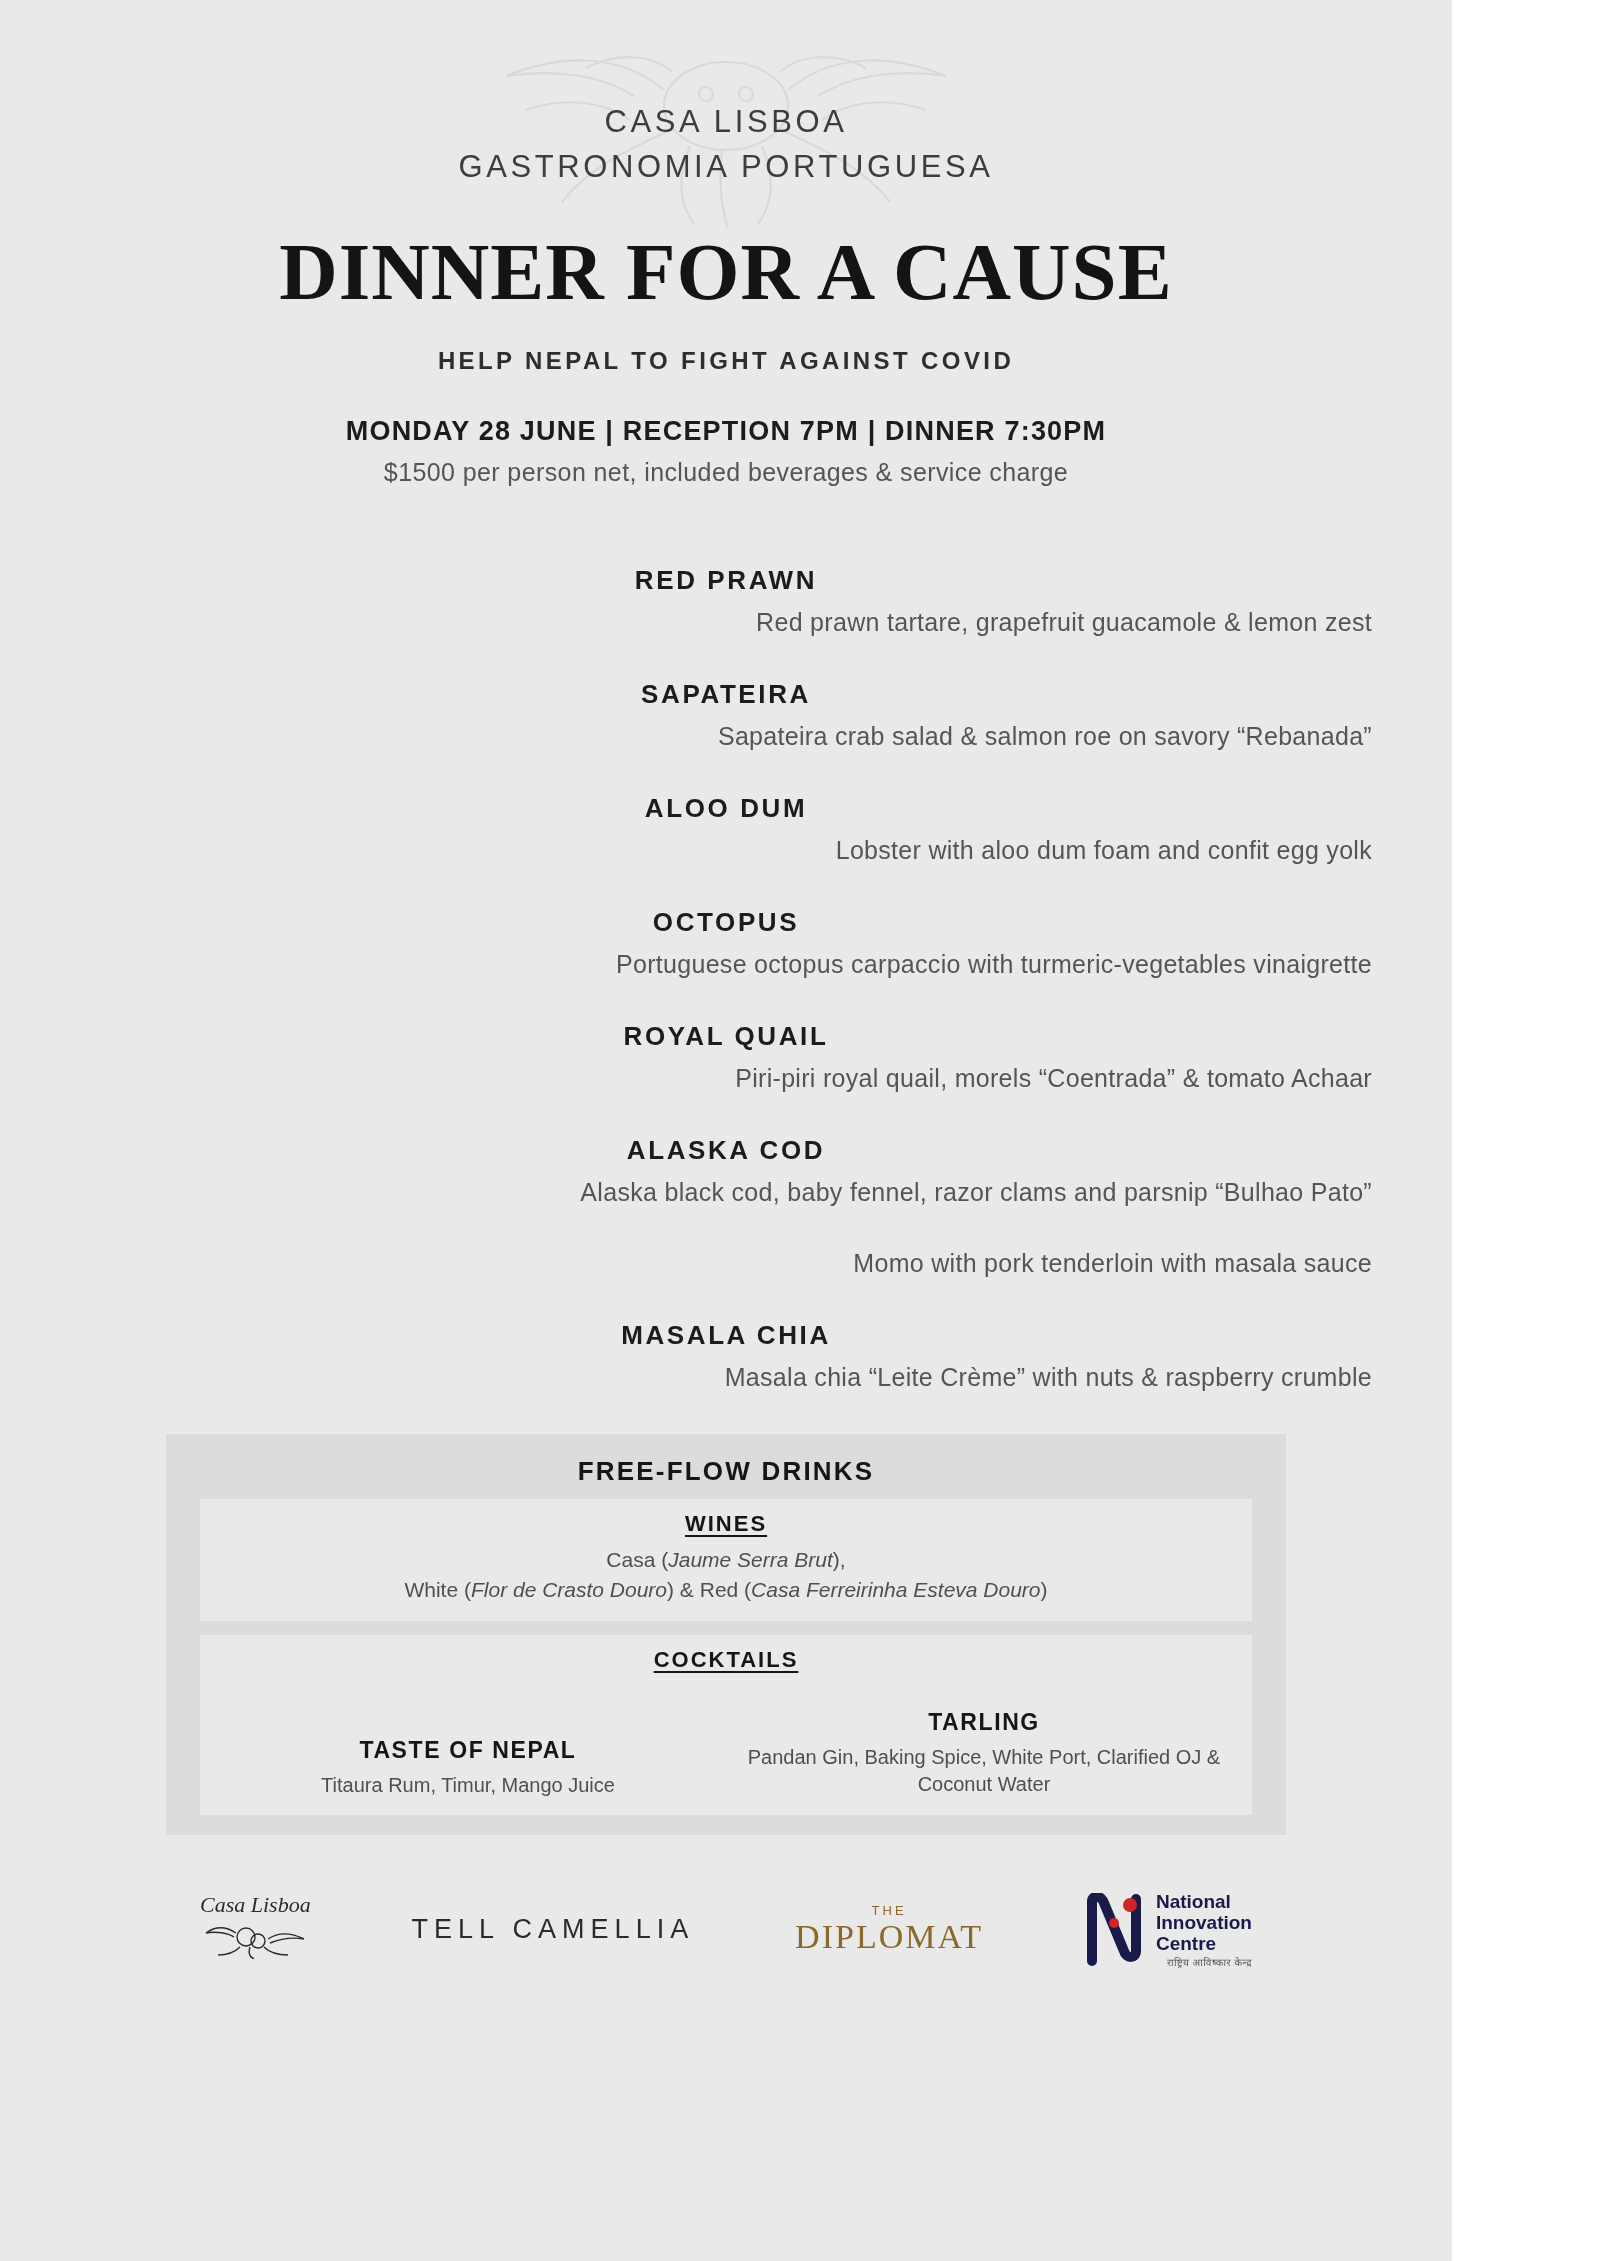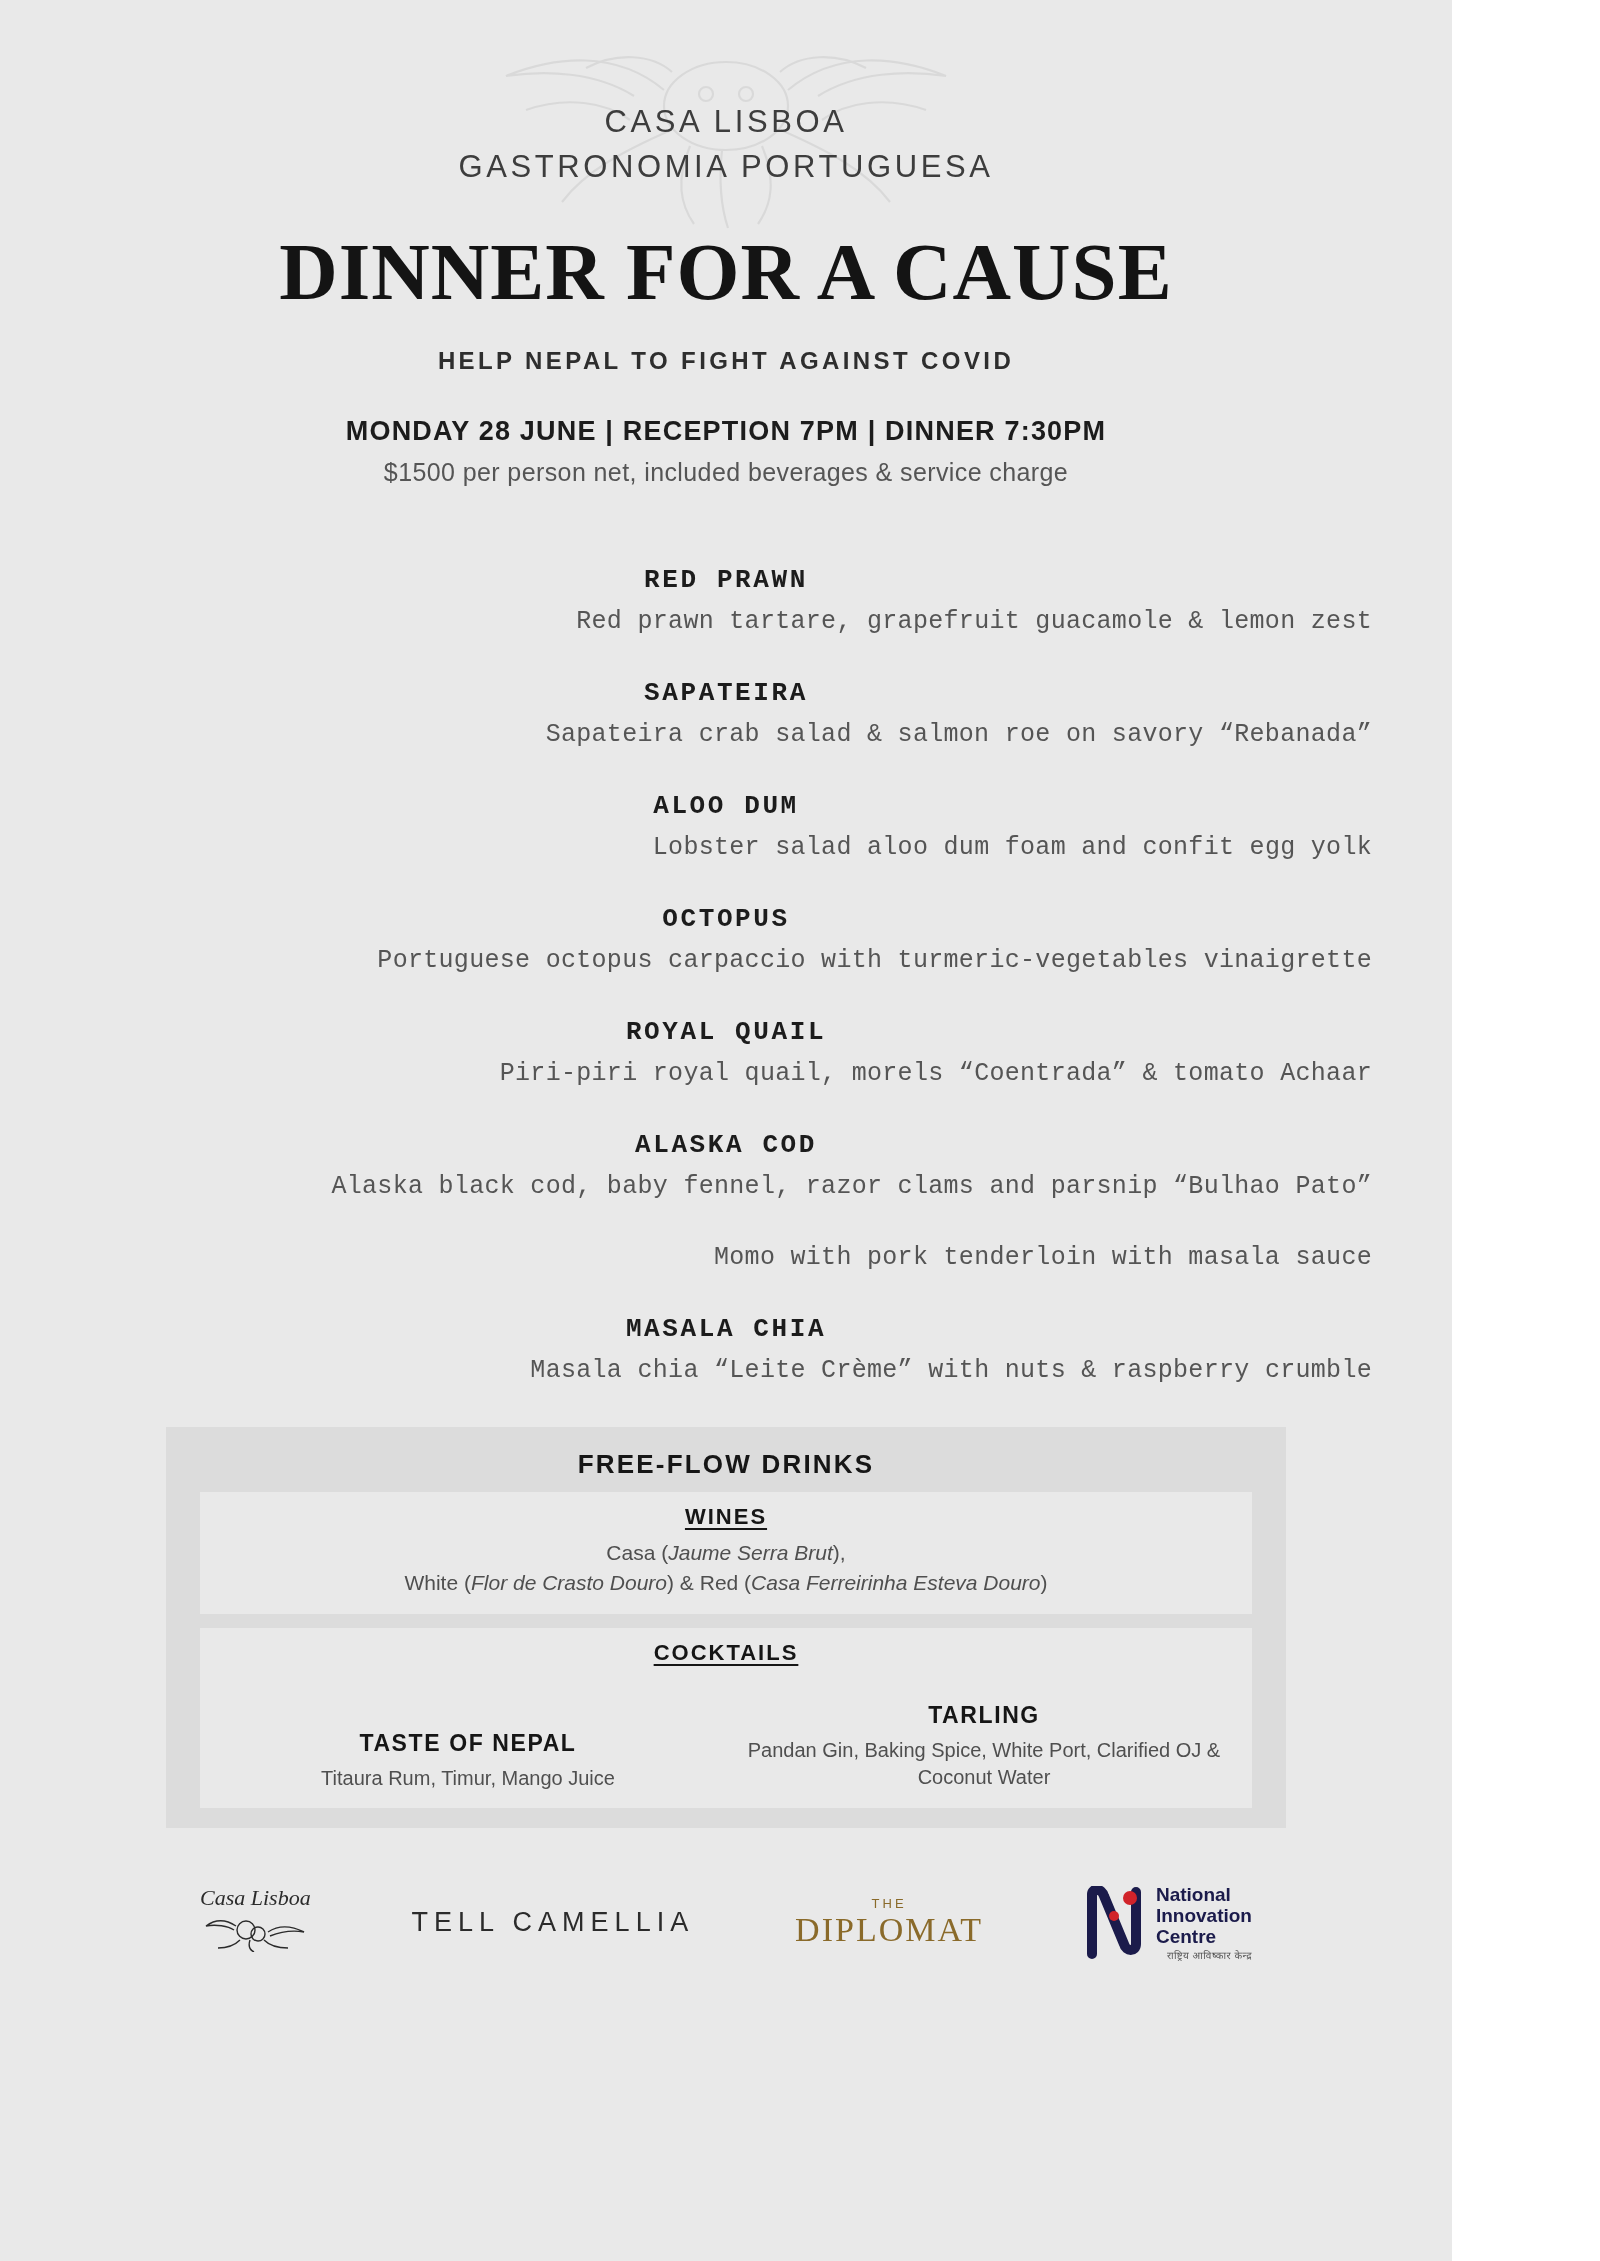--- a/index.html
+++ b/index.html
@@ -74,21 +74,20 @@
     margin-top: 11px;
     font-size: 25px;
     color: #555555;
     letter-spacing: 0.4px;
   }
   .courses {
     margin-top: 78px;
   }
   .course {
     margin-bottom: 42px;
-    font-family: Liberation Mono, monospace;
   }
   .course-name {
     font-size: 26px;
     font-weight: bold;
     letter-spacing: 2.6px;
     color: #1c1c1c;
   }
   .course-desc {
     margin-top: 12px;
     font-size: 25px;
@@ -249,21 +248,21 @@
       <div class="course">
         <div class="course-name">RED PRAWN</div>
         <div class="course-desc">Red prawn tartare, grapefruit guacamole &amp; lemon zest</div>
       </div>
       <div class="course">
         <div class="course-name">SAPATEIRA</div>
         <div class="course-desc">Sapateira crab salad &amp; salmon roe on savory “Rebanada”</div>
       </div>
       <div class="course">
         <div class="course-name">ALOO DUM</div>
-        <div class="course-desc">Lobster salad aloo dum foam and confit egg yolk</div>
+        <div class="course-desc">Lobster with aloo dum foam and confit egg yolk</div>
       </div>
       <div class="course">
         <div class="course-name">OCTOPUS</div>
         <div class="course-desc">Portuguese octopus carpaccio with turmeric-vegetables vinaigrette</div>
       </div>
       <div class="course">
         <div class="course-name">ROYAL QUAIL</div>
         <div class="course-desc">Piri-piri royal quail, morels “Coentrada” &amp; tomato Achaar</div>
       </div>
       <div class="course">

